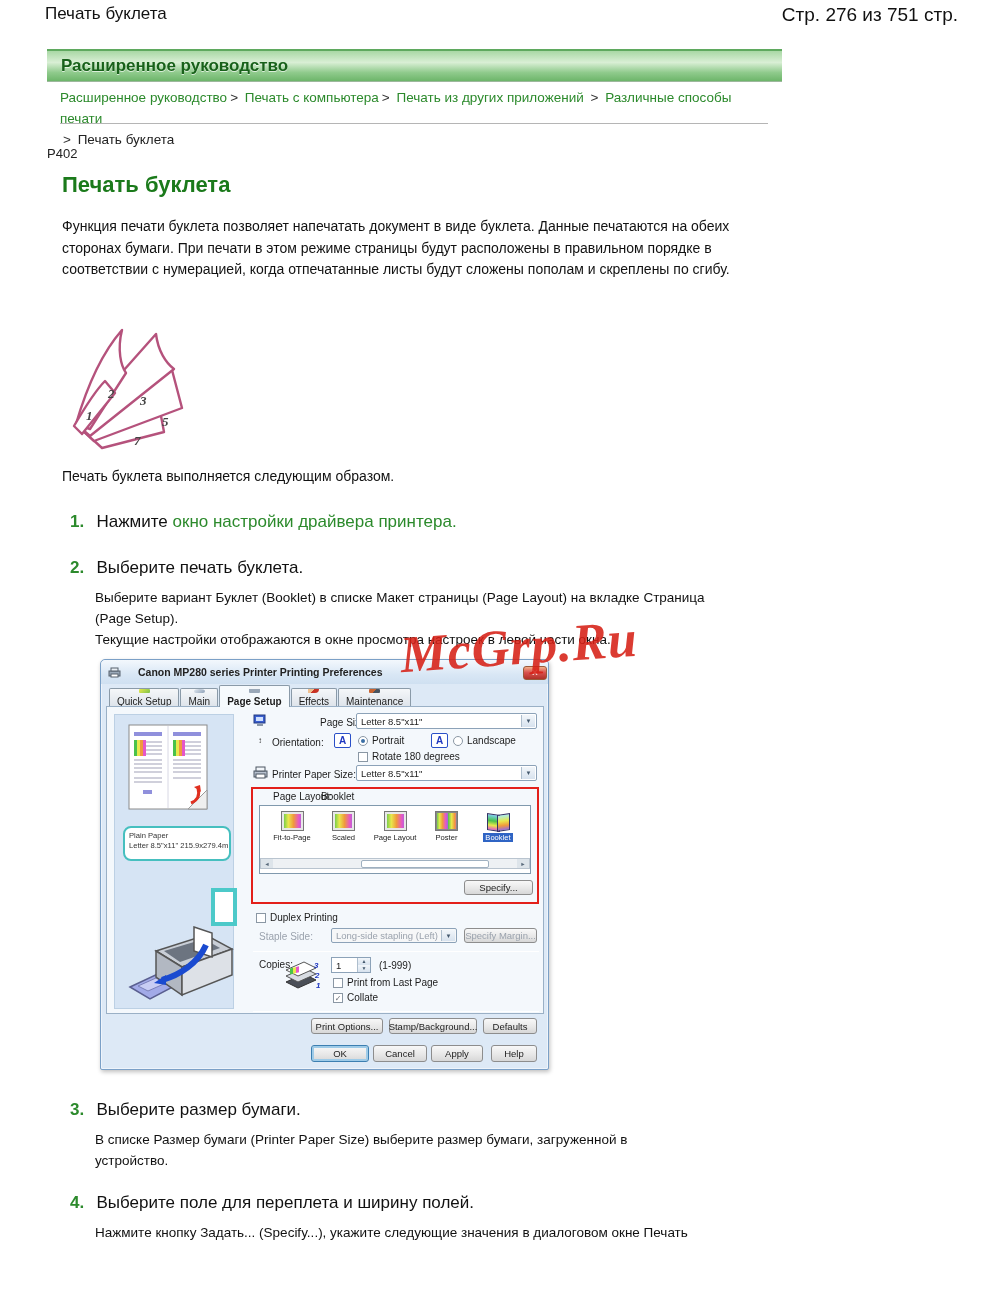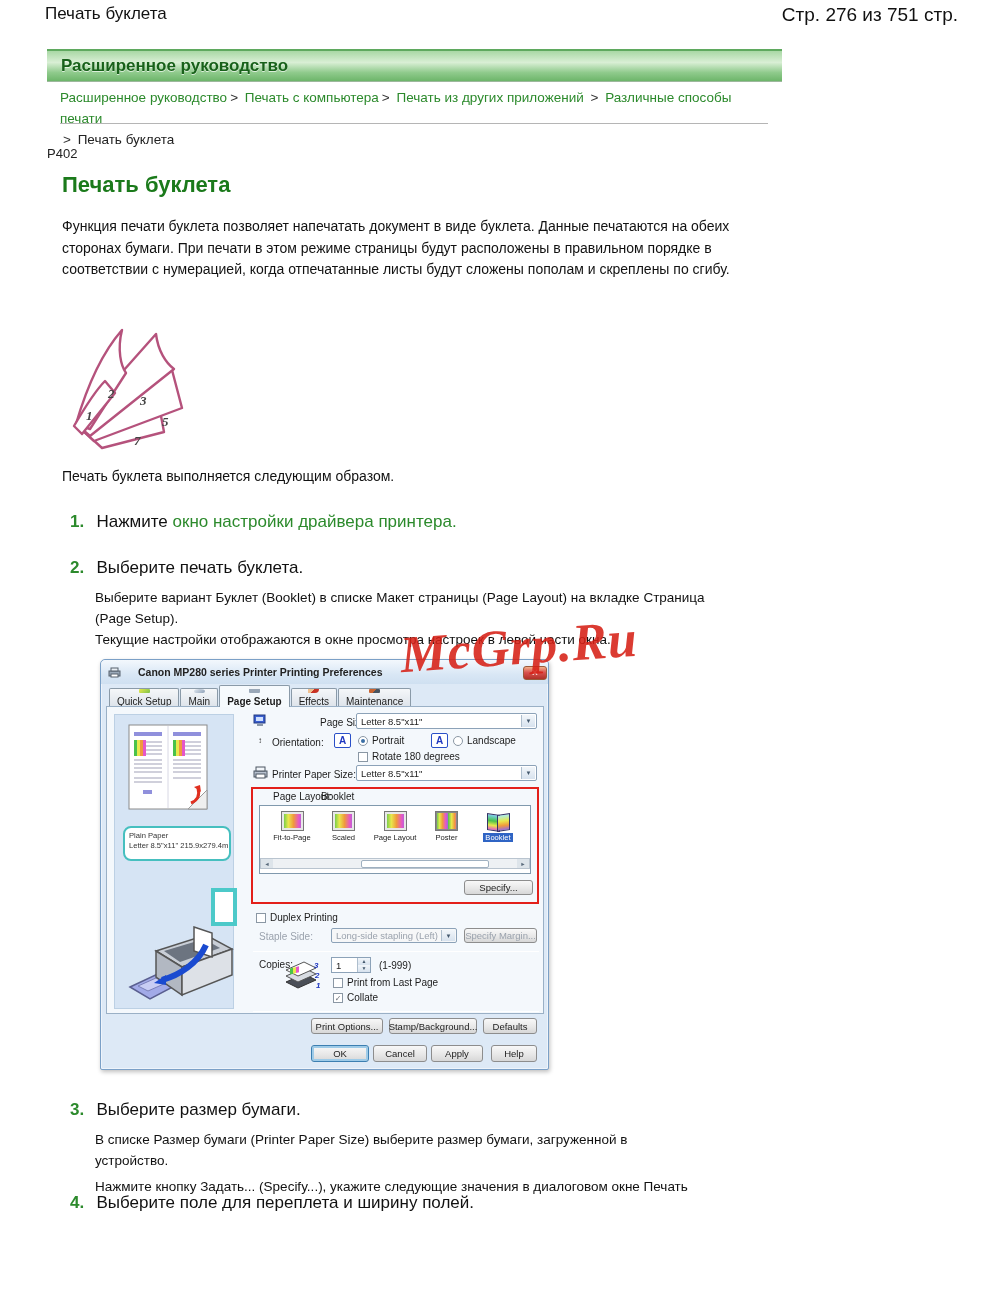--- a/index.html
+++ b/index.html
@@ -396,15 +396,15 @@
   <div class="abs" style="left:70px; top:1100px;">
     <span class="step-num">3.</span>
     <span class="step-head">Выберите размер бумаги.</span>
   </div>
   <div class="abs step-detail" style="left:95px; top:1129px; width:600px;">В списке Размер бумаги (Printer Paper Size) выберите размер бумаги, загруженной в устройство.</div>
 
   <div class="abs" style="left:70px; top:1193px;">
     <span class="step-num">4.</span>
     <span class="step-head">Выберите поле для переплета и ширину полей.</span>
   </div>
-  <div class="abs step-detail" style="left:95px; top:1176px; width:660px;">Нажмите кнопку Задать... (Specify...), укажите следующие значения в диалоговом окне Печать</div>
+  <div class="abs step-detail" style="left:95px; top:1222px; width:660px;">Нажмите кнопку Задать... (Specify...), укажите следующие значения в диалоговом окне Печать</div>
 
 </div>
 
 </body></html>

